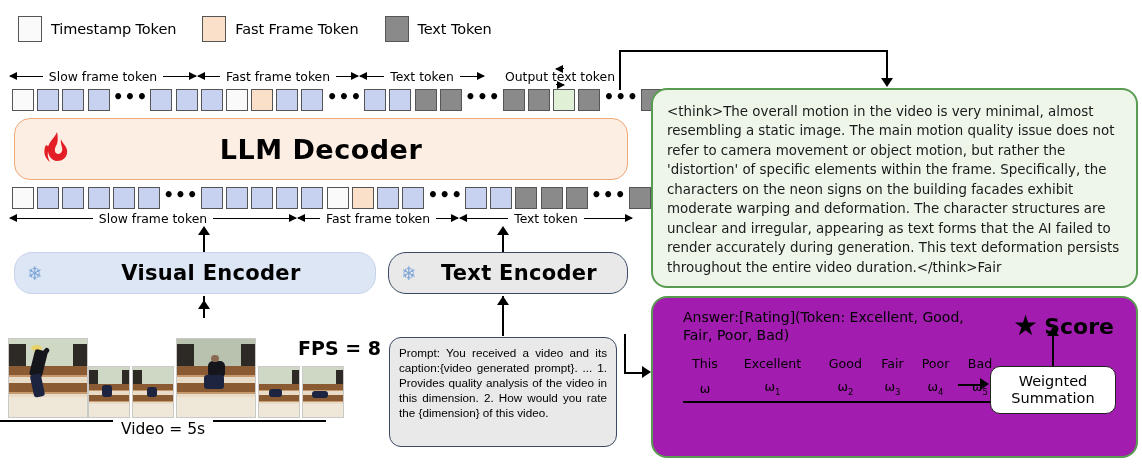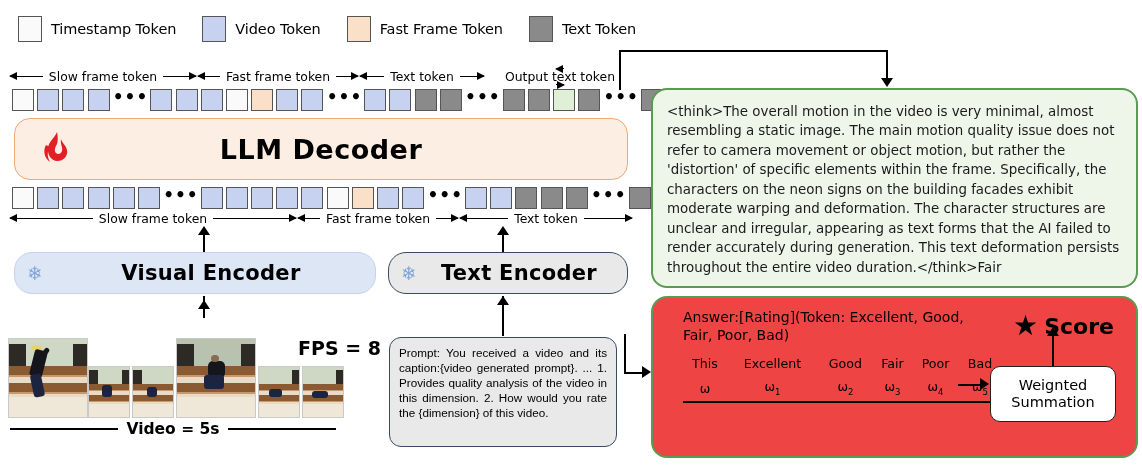--- a/index.html
+++ b/index.html
@@ -60,75 +60,71 @@
   .fr-rail2{position:absolute;right:0;top:6%;width:18%;height:30%;background:#2d2a26;}
   .fr-steps{position:absolute;left:0;right:0;bottom:0;height:66%;
      background:repeating-linear-gradient(to bottom,#8a5a33 0 18%,#c79a6d 18% 22%,#e8dbc8 22% 33%);}
   .fr-low{position:absolute;left:0;right:0;bottom:0;height:26%;background:#efe7d8;}
   .person{position:absolute;background:#1c2440;border-radius:3px;}
   .person.shirt{background:#14161c;}
   .lamp{position:absolute;width:14%;height:8%;background:#e8d26a;border-radius:50%;}
 
   #fps{position:absolute;left:298px;top:337px;font-size:19px;font-weight:bold;}
 
-  #videolen{position:absolute;left:10px;top:420px;width:326px;height:18px;display:flex;align-items:center;font-weight:bold;}
+  #videolen{position:absolute;left:0;top:420px;width:326px;height:18px;display:flex;align-items:flex-start;}
   #videolen .bar{flex:1;height:0;border-top:2.4px solid #000;position:relative;}
   #videolen .txt{padding:0 8px;font-size:15.5px;white-space:nowrap;}
 
   
   #prompt-box{
     left:389px;top:337px;width:228px;height:110px;
     background:#e9e9e9;border:1.8px solid #3a4a63;border-radius:12px;box-sizing:border-box;
     padding:7px 9px;font-size:11.7px;line-height:1.29;text-align:justify;
     font-family:"Liberation Sans",sans-serif;
   }
 
   
   #think-box{
     left:651px;top:88px;width:487px;height:200px;
     background:#eef6ea;border:2px solid #5a9b52;border-radius:16px;box-sizing:border-box;
     padding:12px 14px;font-size:13.4px;line-height:1.45;color:#1a1a1a;
     font-family:"DejaVu Sans","Liberation Sans",sans-serif;
   }
   #answer-box{
     left:651px;top:296px;width:487px;height:162px;
-    background:#ef4444;border:2px solid #5a9b52;border-radius:16px;box-sizing:border-box;
+    background:#a21caf;border:2px solid #5a9b52;border-radius:16px;box-sizing:border-box;
     padding:10px 14px 8px 30px;
   }
   #answer-title{font-size:14px;line-height:1.3;width:300px;}
   #star-score{position:absolute;right:22px;top:14px;display:flex;align-items:center;}
   #star-score .star{font-size:28px;line-height:28px;margin-right:6px;}
   #star-score .lbl{font-size:22px;font-weight:bold;}
 
   table#rating-table{border-collapse:collapse;margin-top:8px;width:318px;font-size:12.6px;}
   table#rating-table td,table#rating-table th{
     padding:4px 2px;text-align:center;font-weight:normal;border:0;
   }
   table#rating-table tr.botline td{border-bottom:2.2px solid #000;}
   table#rating-table .rowsep td{border-bottom:2.2px solid #000;}
   sub{font-size:8.5px;}
 
   #weighted-box{
-    position:absolute;left:990px;top:366px;width:126px;height:56px;
+    position:absolute;left:990px;top:366px;width:126px;height:48px;
     background:#ffffff;border:1.7px solid #222;border-radius:10px;box-sizing:border-box;
     display:flex;flex-direction:column;align-items:center;justify-content:center;
     font-size:14.5px;line-height:1.15;
   }
 </style>
 </head>
 <body>
 
 <div class="abs" id="legend">
     <div class="legend-item">
       <div class="legend-swatch" style="background: rgb(250, 250, 250);"></div>
       <div class="legend-label">Timestamp Token</div>
-    </div>
-    <div class="legend-item">
-      <div class="legend-swatch" style="background: rgb(199, 209, 240);"></div>
-      <div class="legend-label">Video Token</div>
     </div>
     <div class="legend-item">
       <div class="legend-swatch" style="background: rgb(250, 223, 201);"></div>
       <div class="legend-label">Fast Frame Token</div>
     </div>
     <div class="legend-item">
       <div class="legend-swatch" style="background: rgb(138, 138, 138);"></div>
       <div class="legend-label">Text Token</div>
     </div>
   </div>

